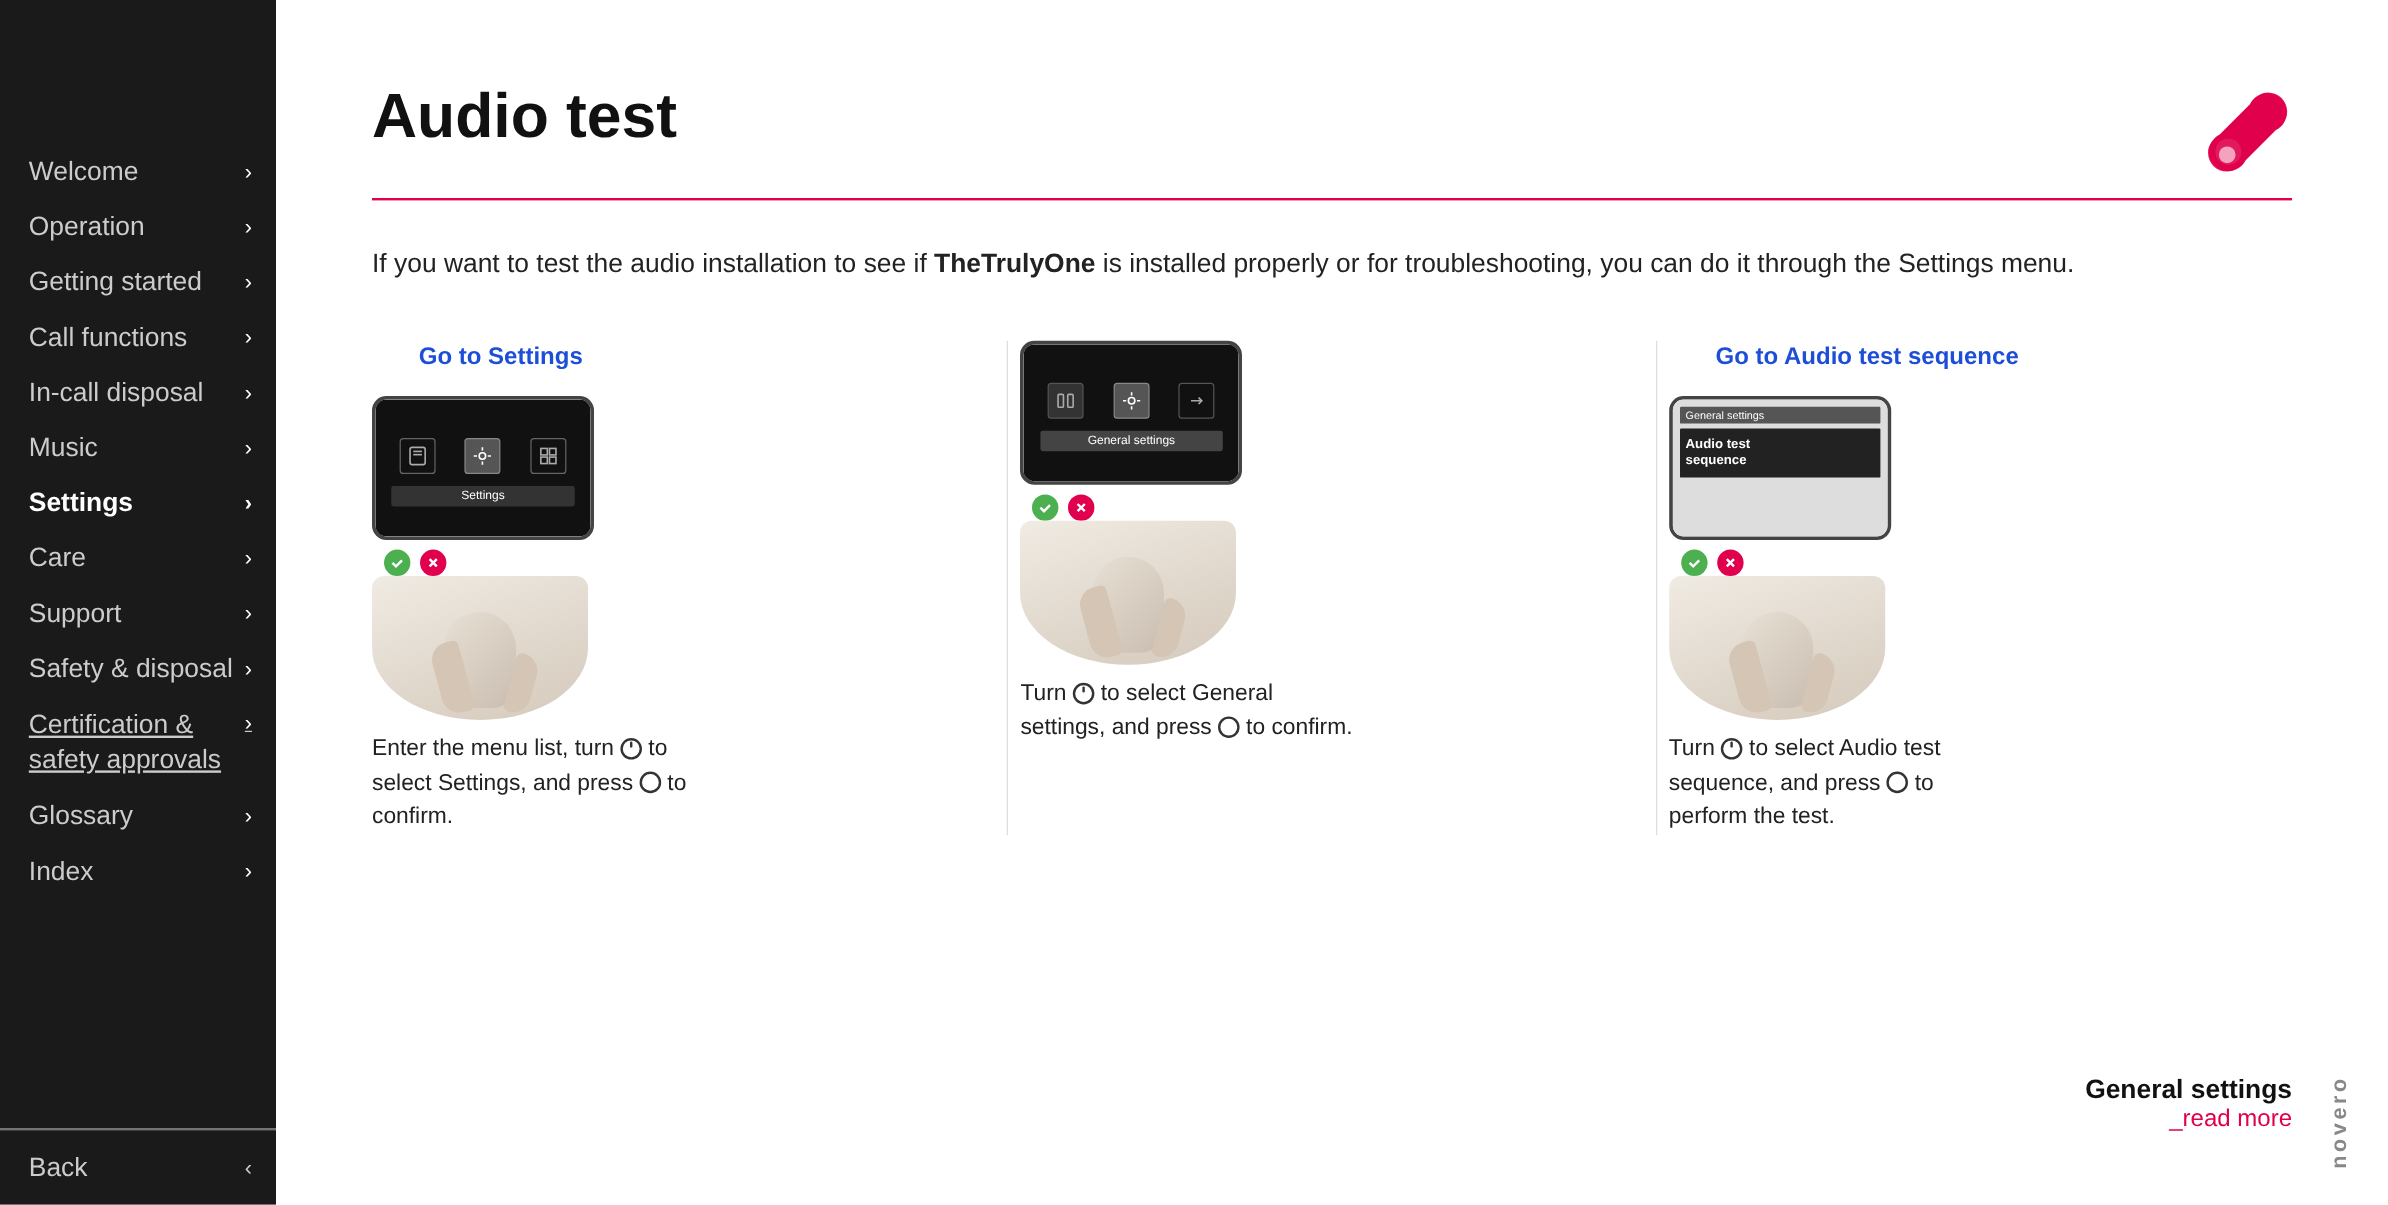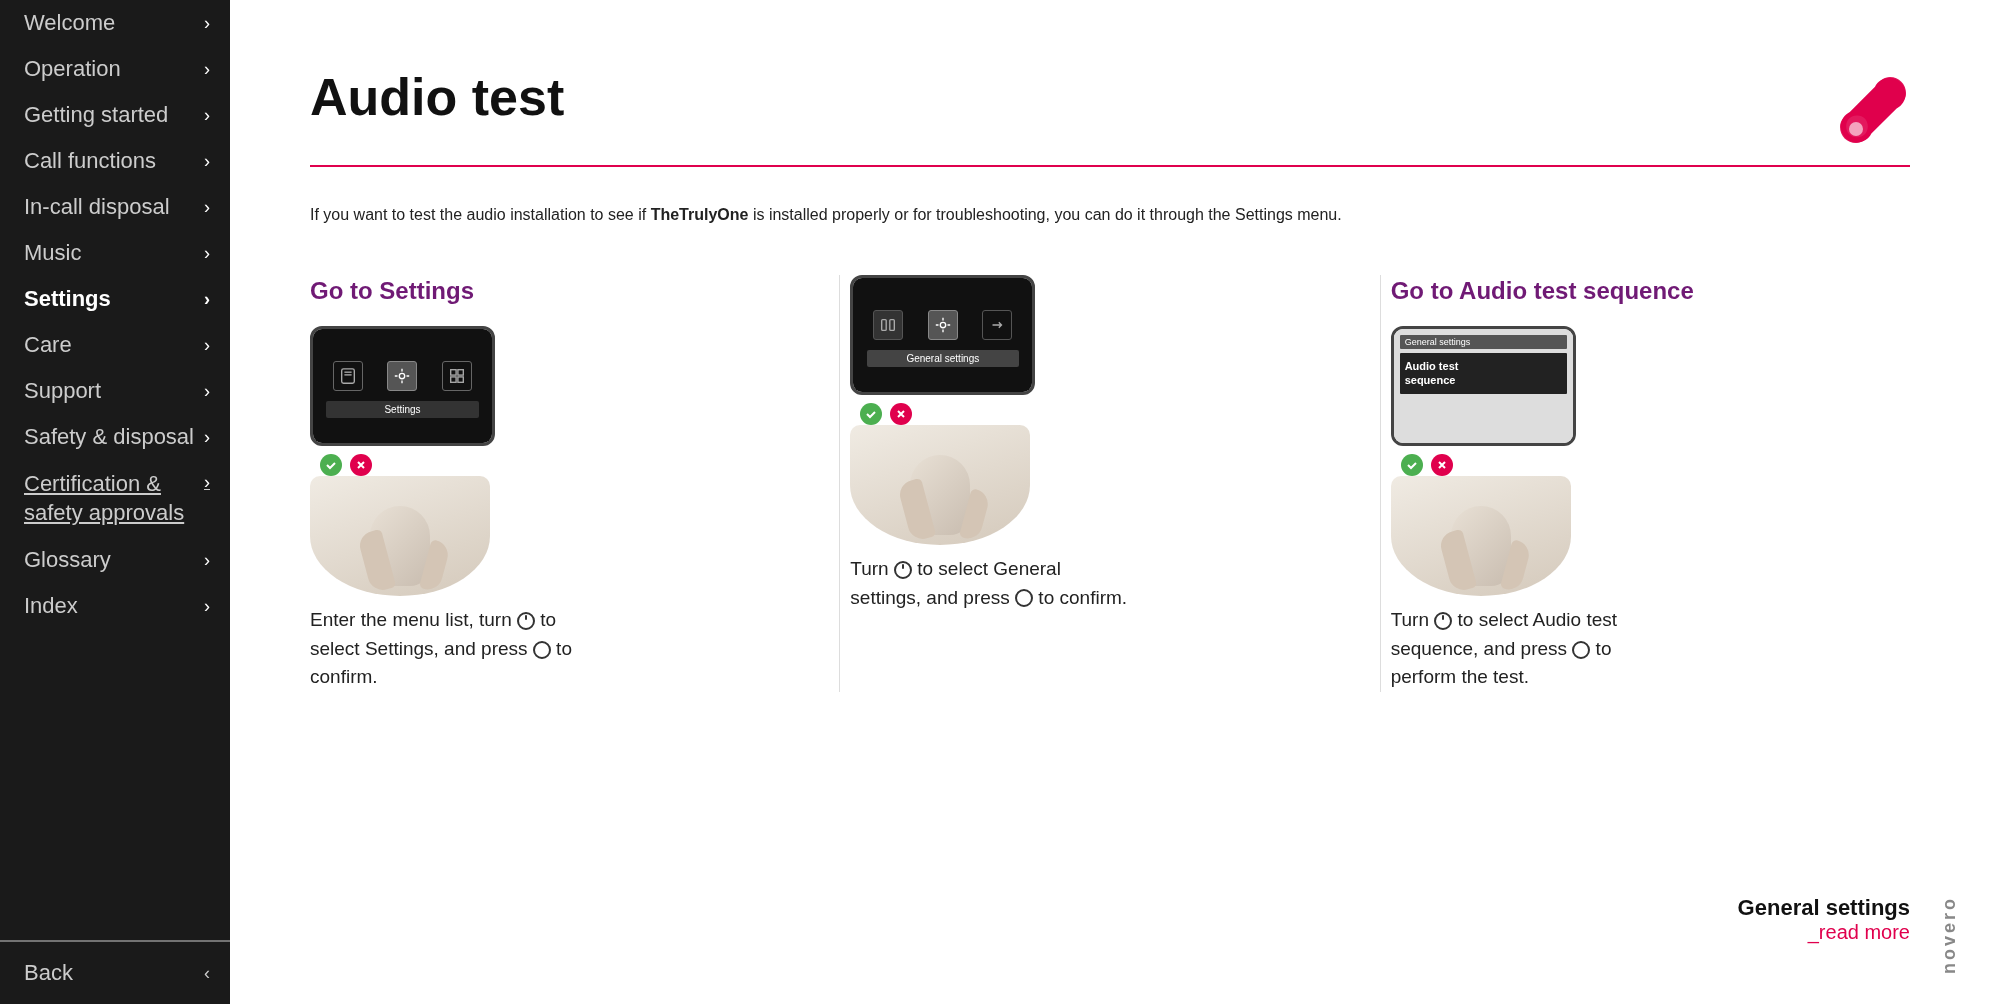--- a/index.html
+++ b/index.html
@@ -16,20 +16,21 @@
     .sidebar {
       width: 230px;
       min-width: 230px;
       background: #1a1a1a;
       display: flex;
       flex-direction: column;
       height: 1004px;
     }
     .sidebar-nav {
       flex: 1;
+      padding-top: 120px;
     }
     .sidebar-item {
       display: flex;
       align-items: center;
       justify-content: space-between;
       padding: 10px 20px 10px 24px;
       color: #ccc;
       font-size: 22px;
       cursor: pointer;
     }
@@ -78,42 +79,43 @@
       font-weight: bold;
       color: #111;
     }
     .wrench-icon {
       width: 80px;
       height: 80px;
     }
 
     
     .intro-text {
-      font-size: 16px;
+      font-size: 22px;
       color: #222;
       line-height: 1.5;
       margin-bottom: 48px;
     }
 
     
     .steps {
       display: flex;
       gap: 0;
       align-items: flex-start;
     }
     .step {
       flex: 1;
       padding-right: 30px;
     }
     .step-title {
-      font-size: 24px;
+      font-size: 20px;
       font-weight: bold;
-      color: #701a75;
+      color: #1d4ed8;
       margin-bottom: 20px;
       line-height: 1.3;
+      margin-left: 39px;
     }
 
     .step-desc {
       font-size: 19px;
       color: #222;
       line-height: 1.5;
       max-width: 280px;
     }
 
     

